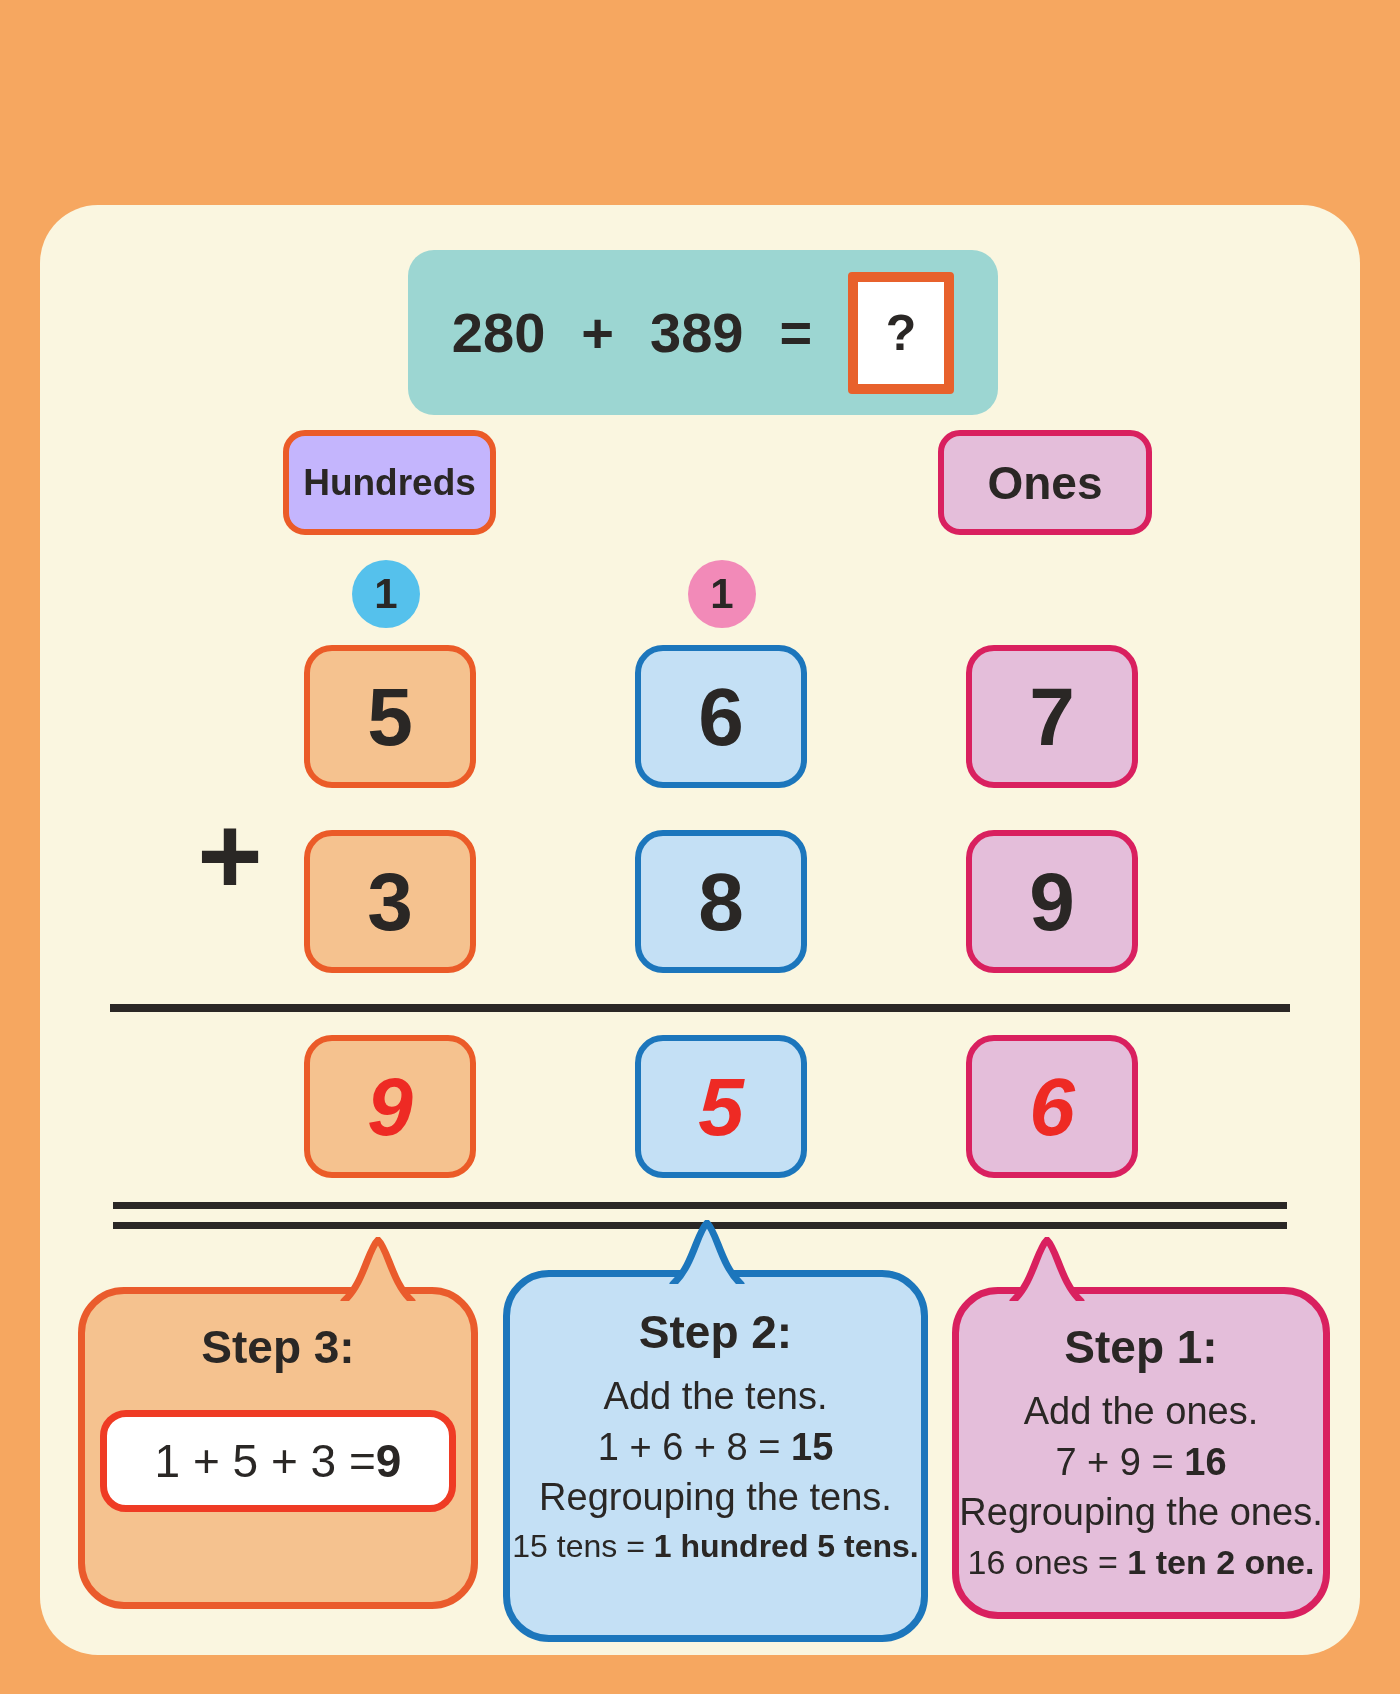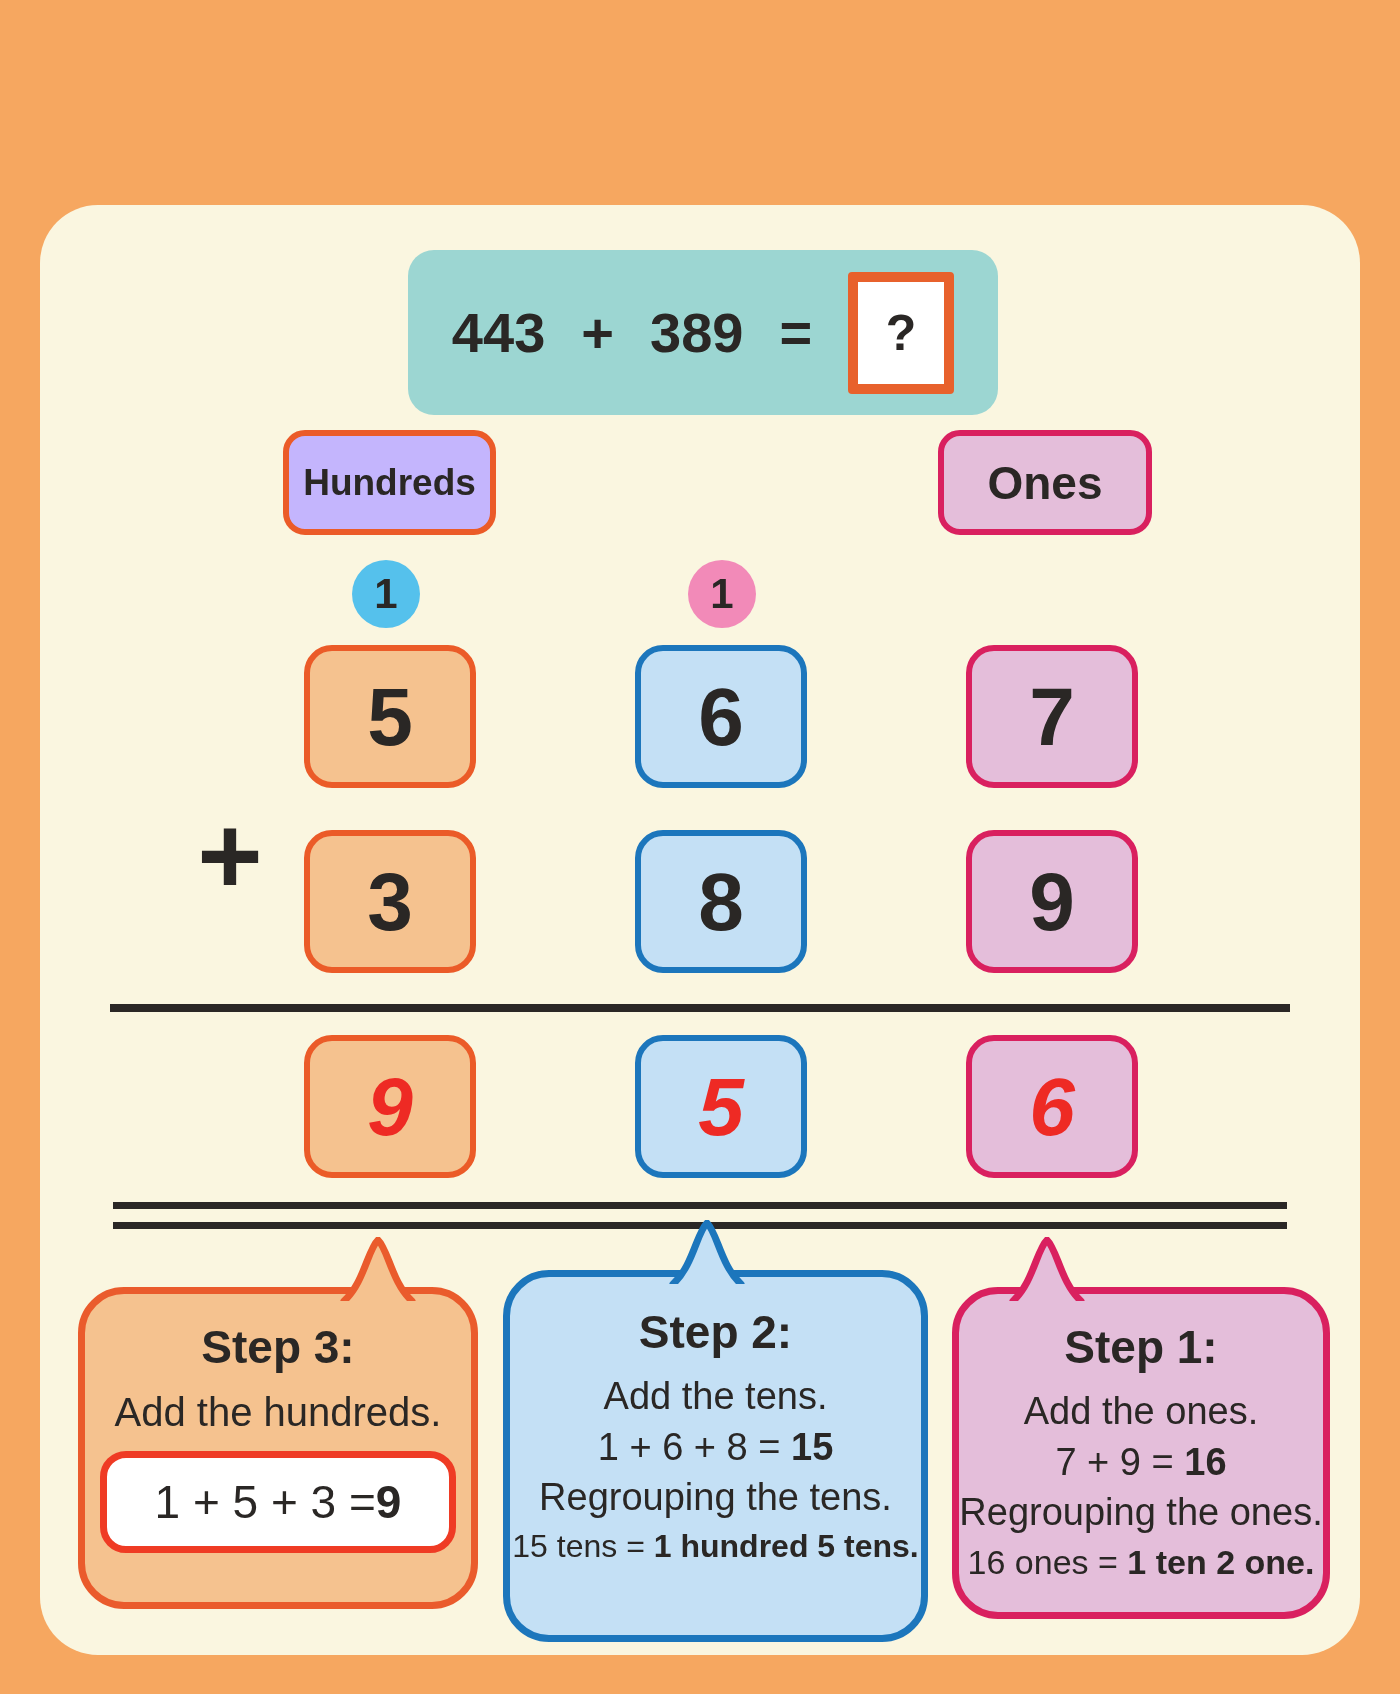--- a/index.html
+++ b/index.html
@@ -83,37 +83,37 @@
   .tail { position:absolute; top:-57px; }
   .bubble.step3 .tail { left:255px; }
   .bubble.step2 .tail { left:159px; }
   .bubble.step1 .tail { left:50px; }
   .b-title { font-size:46px; font-weight:700; margin-bottom:12px; }
   .b-line  { font-size:40px; line-height:1.33; white-space:nowrap; }
   .bubble.step2 .b-line, .bubble.step1 .b-line { font-size:38px; }
   .b-line-sm { font-size:32px; line-height:1.45; white-space:nowrap; }
   .bubble.step1 .b-line-sm { font-size:34px; }
   .answer-box {
-    margin-top:12px; width:356px; height:102px; box-sizing:border-box;
+    margin-top:24px; width:356px; height:102px; box-sizing:border-box;
     background:#FFFFFF; border:7px solid #EF3B24; border-radius:26px;
     display:flex; align-items:center; justify-content:center;
     font-size:46px; white-space:nowrap;
   }
   b { font-weight:700; }
 </style>
 </head>
 <body>
 
 <div class="canvas">
 
 
   <div class="panel">
 
     <div class="eq-box">
-      <span>443</span>
+      <span>280</span>
       <span>+</span>
       <span>389</span>
       <span>=</span>
       <span class="q-box">
         <span>?</span>
       </span>
     </div>
 
     <div class="col-header hundreds">
       <span>Hundreds</span>
@@ -165,23 +165,20 @@
 
     <div class="dline first"></div>
     <div class="dline second"></div>
 
     <div class="bubble step3">
       <svg class="tail" width="76" height="64" viewBox="0 0 76 64">
         <path d="M4 64 C24 46 28 12 38 3 C48 12 52 46 72 64 Z" fill="#F5C28F"></path>
         <path d="M4 64 C24 46 28 12 38 3 C48 12 52 46 72 64" fill="none" stroke="#EA5B2C" stroke-width="7" stroke-linecap="round"></path>
       </svg>
       <div class="b-title">Step 3:</div>
-      <div class="b-line">
-        <span>Add the hundreds.</span>
-      </div>
       <div class="answer-box">
         <span>1 + 5 + 3 = </span>
         <b>9</b>
       </div>
     </div>
 
     <div class="bubble step2">
       <svg class="tail" width="76" height="64" viewBox="0 0 76 64">
         <path d="M4 64 C24 46 28 12 38 3 C48 12 52 46 72 64 Z" fill="#C4E0F5"></path>
         <path d="M4 64 C24 46 28 12 38 3 C48 12 52 46 72 64" fill="none" stroke="#1C76BC" stroke-width="7" stroke-linecap="round"></path>

